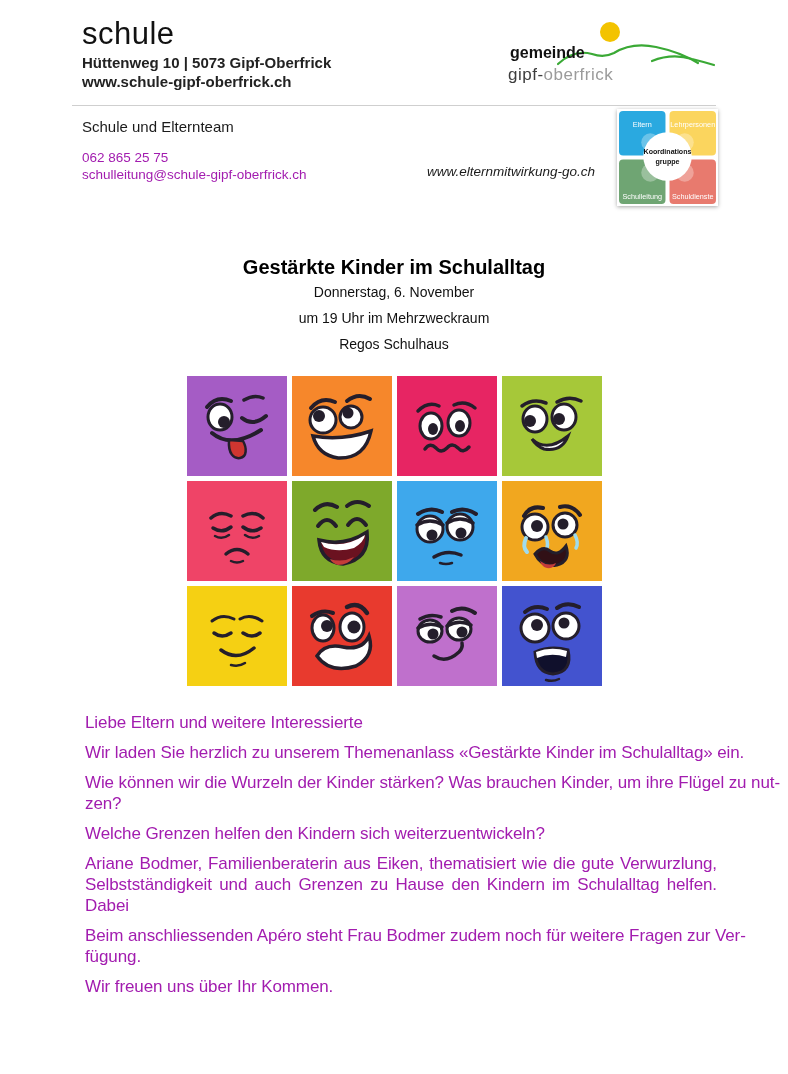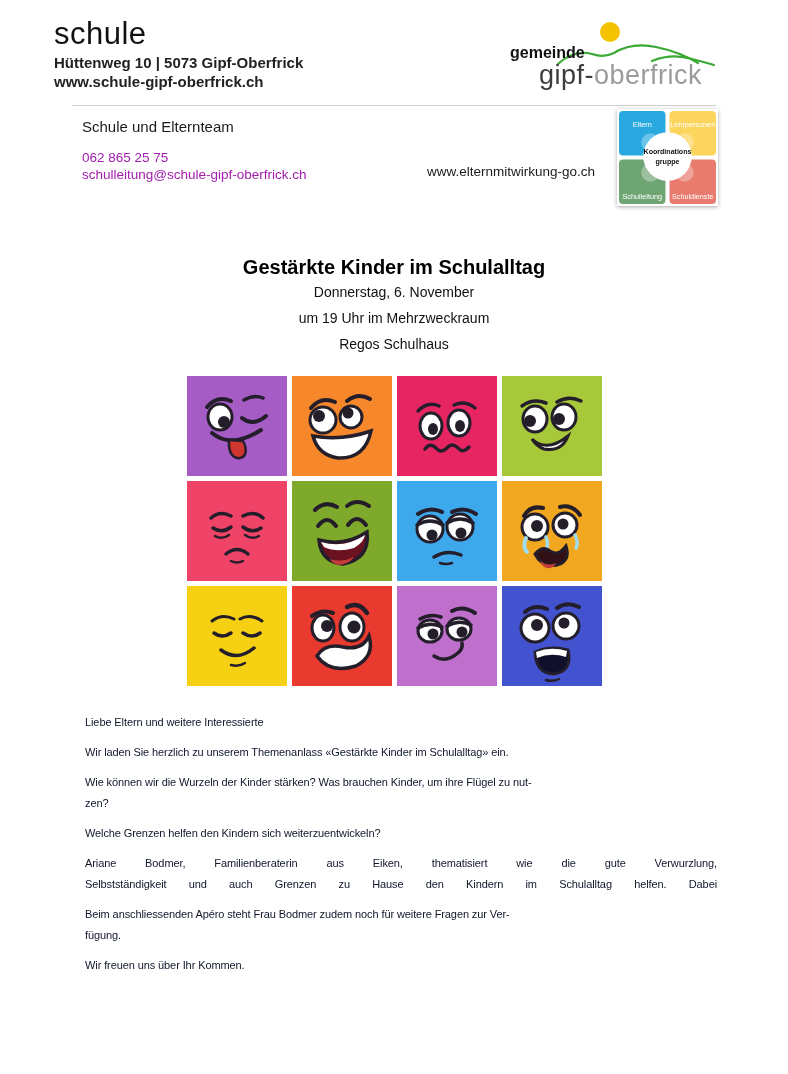--- a/index.html
+++ b/index.html
@@ -1,48 +1,48 @@
 <!DOCTYPE html>
 <html><head>
 <meta charset="utf-8">
 <style>
   html,body{margin:0;padding:0;background:#fff;}
   .page{
     width:788px;height:1074px;position:relative;background:#ffffff;
     font-family:"Liberation Sans", sans-serif;color:#1b1b1b;overflow:hidden;
   }
   
-  .header{display:flex;justify-content:space-between;padding:16px 70px 0 54px;}
+  .header{display:flex;justify-content:space-between;padding:16px 70px 0 82px;}
   .school-logo .logo-word{font-size:31px;font-weight:500;letter-spacing:.5px;line-height:36px;color:#111;}
   .school-logo .addr{font-size:15px;font-weight:700;line-height:16px;margin-top:3px;color:#222;}
   .muni-logo{position:relative;width:210px;height:80px;}
   .muni-sun{position:absolute;left:92px;top:6px;width:20px;height:20px;border-radius:50%;}
   .muni-hills{position:absolute;left:48px;top:22px;}
   .muni-label{position:absolute;left:2px;top:28px;font-size:16px;font-weight:600;color:#111;}
-  .muni-name{position:absolute;left:0px;top:44px;font-size:27px;font-weight:400;letter-spacing:.5px;line-height:30px;margin-left:31px;}
+  .muni-name{position:absolute;left:0px;top:44px;font-size:17px;font-weight:400;letter-spacing:.5px;line-height:30px;}
   .muni-name .dark{color:#3d3d3d;}
   .muni-name .light{color:#9b9b9b;}
   .divider{border:none;border-top:1.5px solid #cfcfcf;margin:9px 72px 0 72px;}
   
   .contact{position:relative;padding:11px 105px 0 82px;height:112px;}
   .contact-team{font-size:15px;line-height:19px;color:#1b1b1b;}
   .contact-small{font-size:13.5px;line-height:17px;margin-top:13px;color:#a21caf;}
-  .contact-web{position:absolute;left:427px;top:58px;font-size:13.5px;color:#1b1b1b;}
+  .contact-web{position:absolute;left:427px;top:58px;font-size:13.5px;color:#1b1b1b;font-style:italic;}
   .coord-logo{position:absolute;right:70px;top:3px;width:101px;height:97px;background:#fff;
               box-shadow:0 1px 4px rgba(0,0,0,.35);}
   
   .event-title{text-align:center;font-size:20px;font-weight:700;color:#000;margin-top:27px;}
   .event-when{text-align:center;font-size:14px;line-height:26px;margin-top:0;color:#111;}
   
   .mood-grid{width:415px;margin:19px auto 0;display:grid;grid-template-columns:repeat(4,100px);
              grid-auto-rows:100px;gap:5px;}
   .tile{width:100px;height:100px;}
   .tile svg{display:block;width:100%;height:100%;}
   
-  .body-text{margin:26px 71px 0 85px;font-size:11px;line-height:21px;letter-spacing:-.1px;color:#0f172a;}
+  .body-text{margin:26px 71px 0 85px;font-size:17px;line-height:21px;letter-spacing:-.1px;color:#a21caf;}
   .body-text p{margin:0 0 9px 0;}
   .line{display:block;white-space:nowrap;}
   .line.jl{white-space:normal;text-align:justify;text-align-last:justify;}
   .signature{margin-top:24px;}
 </style>
 </head>
 <body>
 
 <div class="page">
 

